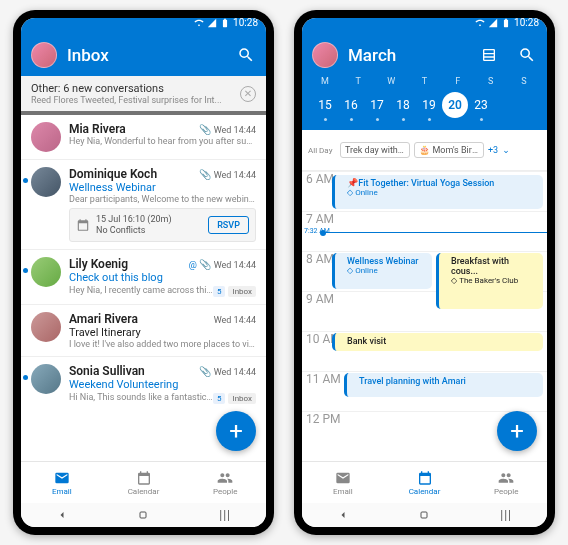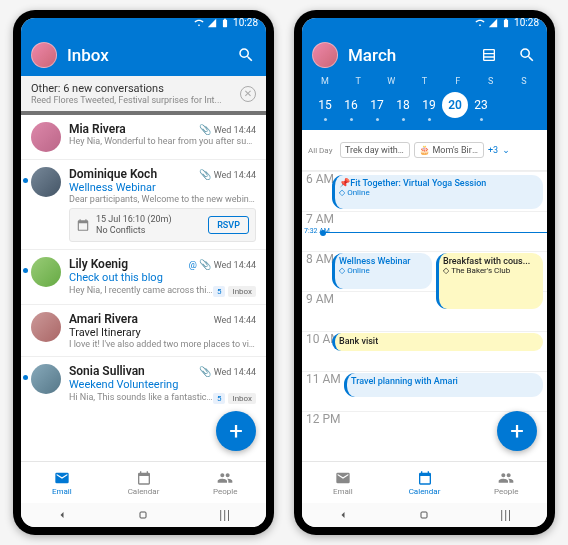--- a/index.html
+++ b/index.html
@@ -61,21 +61,21 @@
 .allday{display:flex;align-items:center;padding:12px 6px;border-bottom:1px solid #eee;gap:4px;font-size:9px}
 .allday-lbl{color:#888;font-size:8px;width:28px}
 .chip{border:1px solid #d0d0d0;border-radius:3px;padding:2px 4px;color:#555;white-space:nowrap;overflow:hidden;text-overflow:ellipsis;max-width:70px;cursor:pointer}
 .more{color:#0078d4;cursor:pointer}
 .expand{color:#0078d4;cursor:pointer}
 .timegrid{position:relative;height:280px}
 .hour{position:absolute;left:0;right:0;border-top:1px solid #f0f0f0;font-size:12px;color:#999;padding-left:4px}
 .now{position:absolute;left:22px;right:0;border-top:1px solid #0078d4}
 .now::before{content:"";position:absolute;left:-4px;top:-3px;width:6px;height:6px;background:#0078d4;border-radius:50%}
 .nowlbl{position:absolute;left:2px;font-size:7px;color:#0078d4}
-.event{position:absolute;border-radius:11px;padding:3px 4px;font-size:9px;overflow:hidden;cursor:pointer}
+.event{position:absolute;border-radius:5px;padding:3px 12px;font-size:9px;overflow:hidden;cursor:pointer}
 .event .et{font-weight:500;font-size:9px}
 .event .el{font-size:8px;display:flex;align-items:center;gap:2px}
 .ev-blue-o{background:rgba(0,120,212,0.1);border-left:3px solid #0078d4;color:#0078d4}
 .ev-blue-f{background:#fef9c3;border-left:3px solid #0078d4;color:#222}
 </style>
 </head>
 <body>
 
 <div class="phone">
 <div class="screen">

